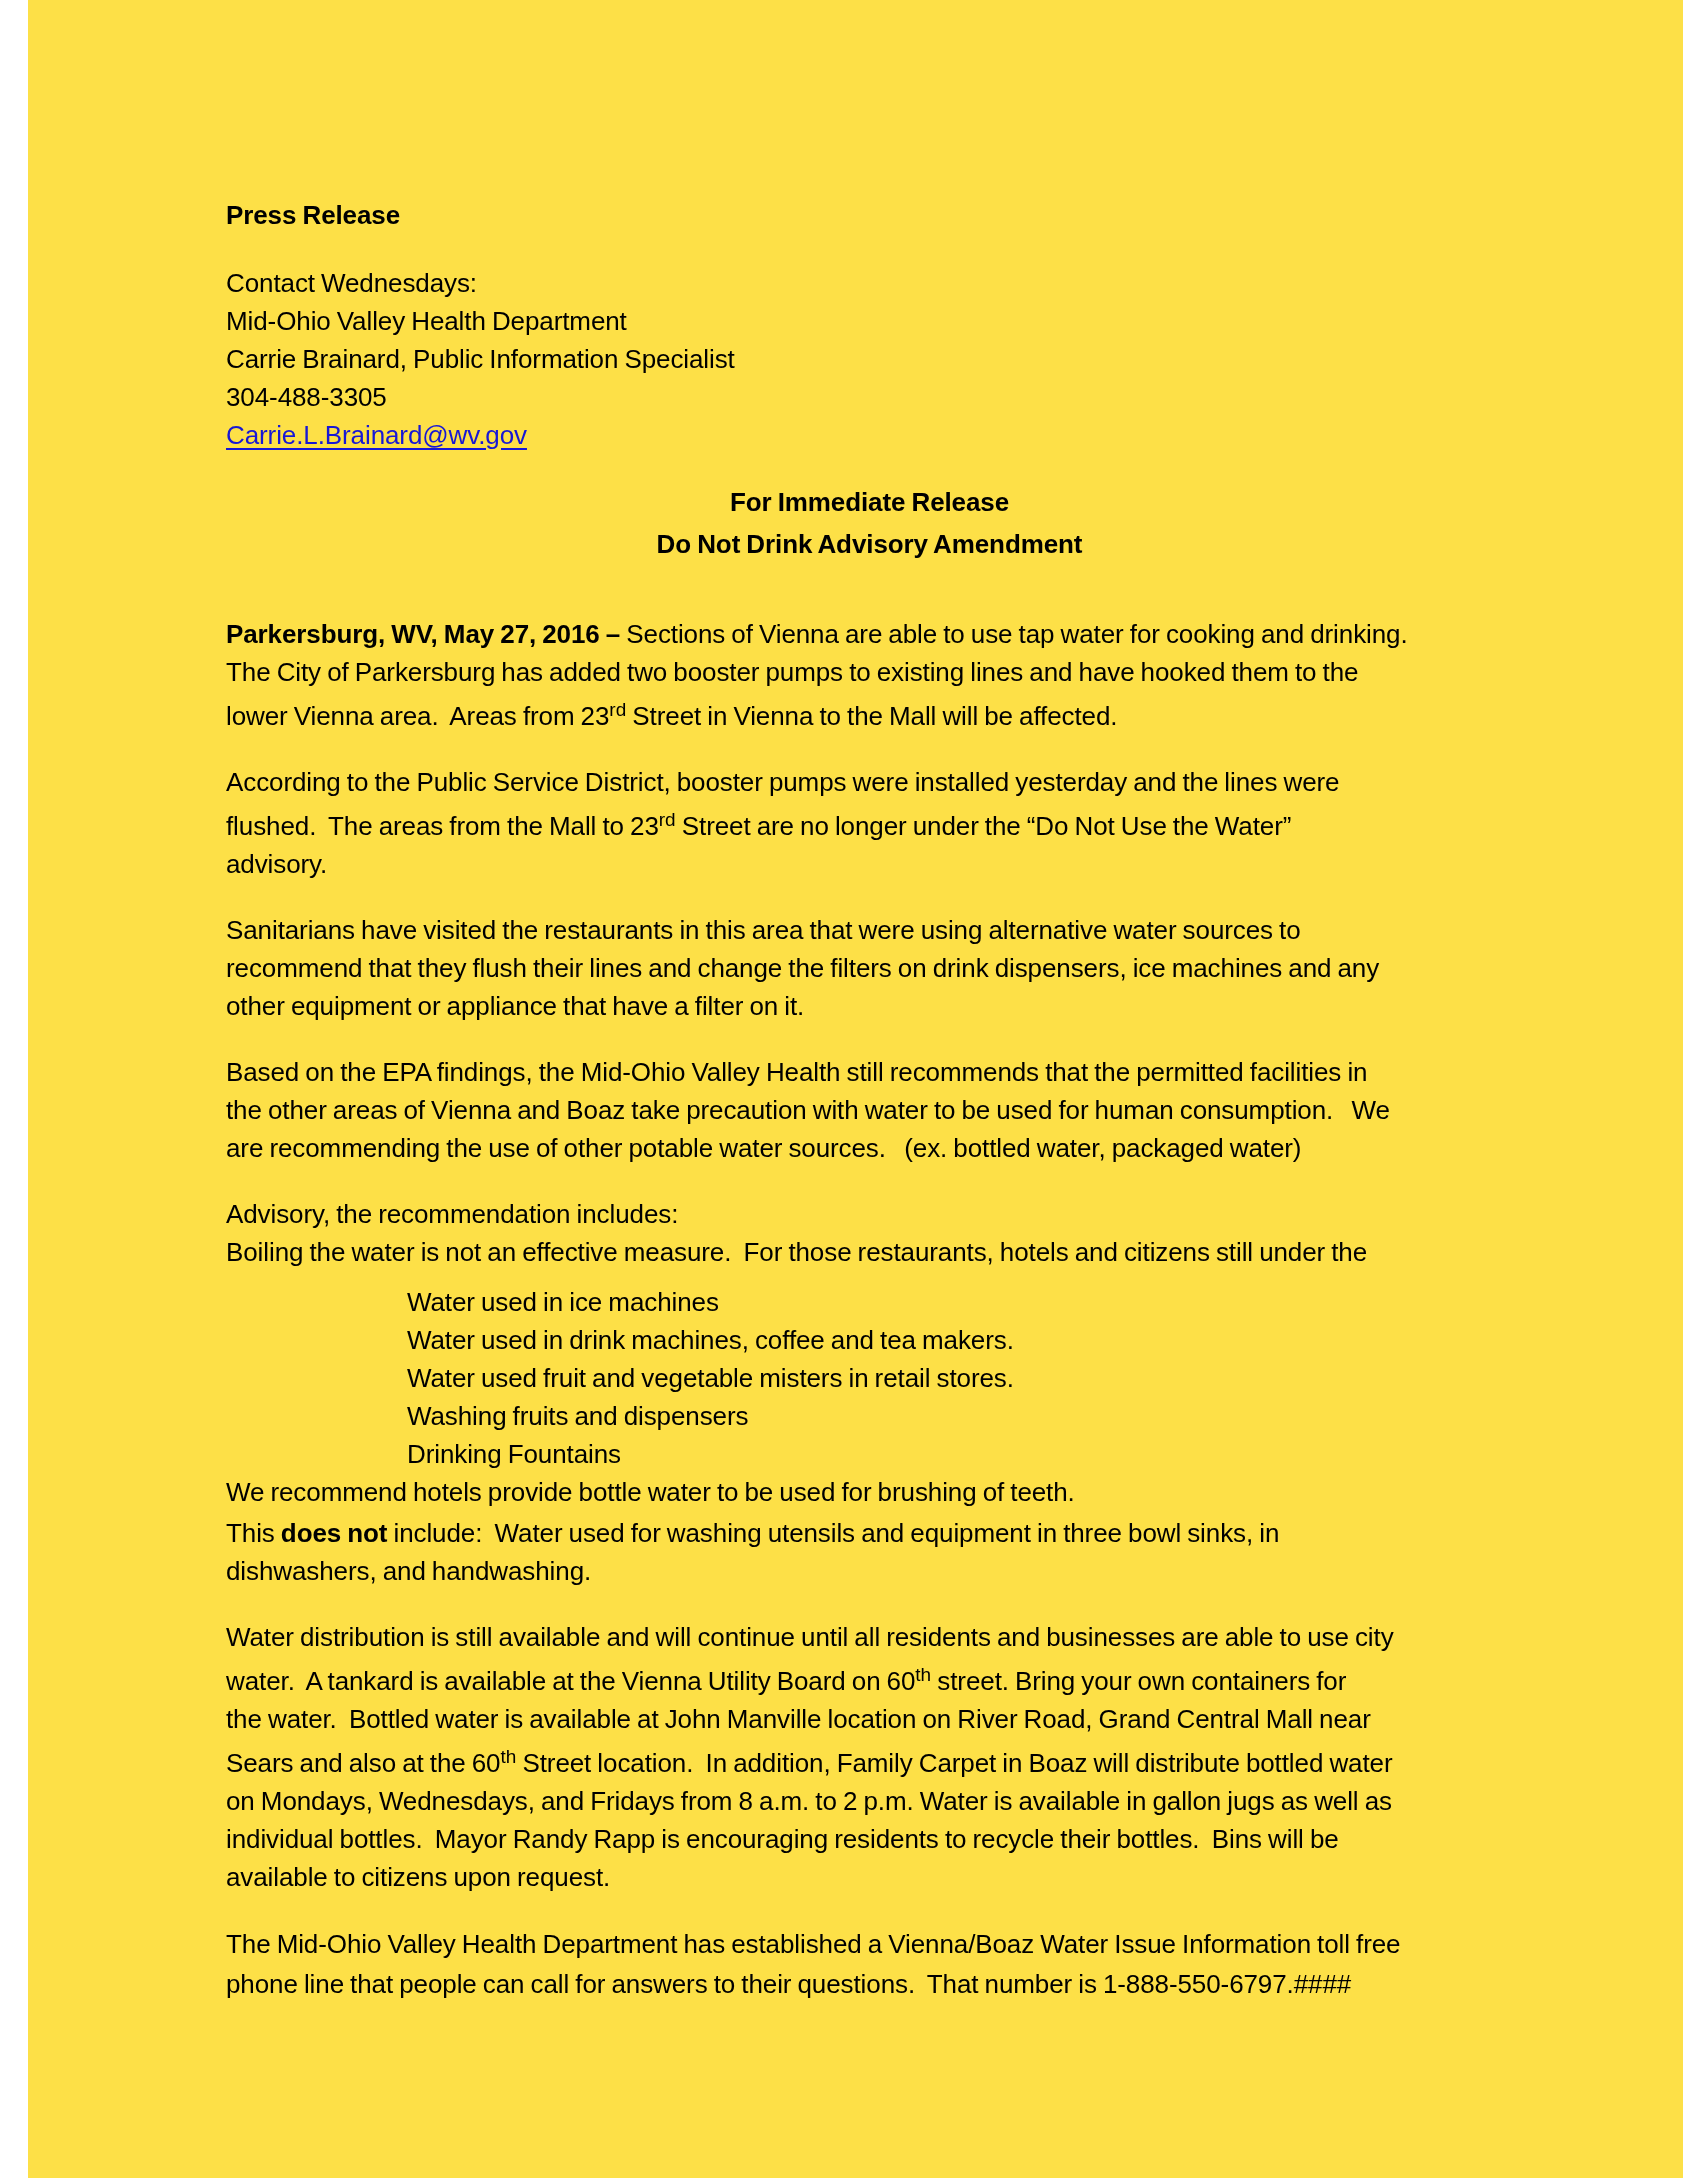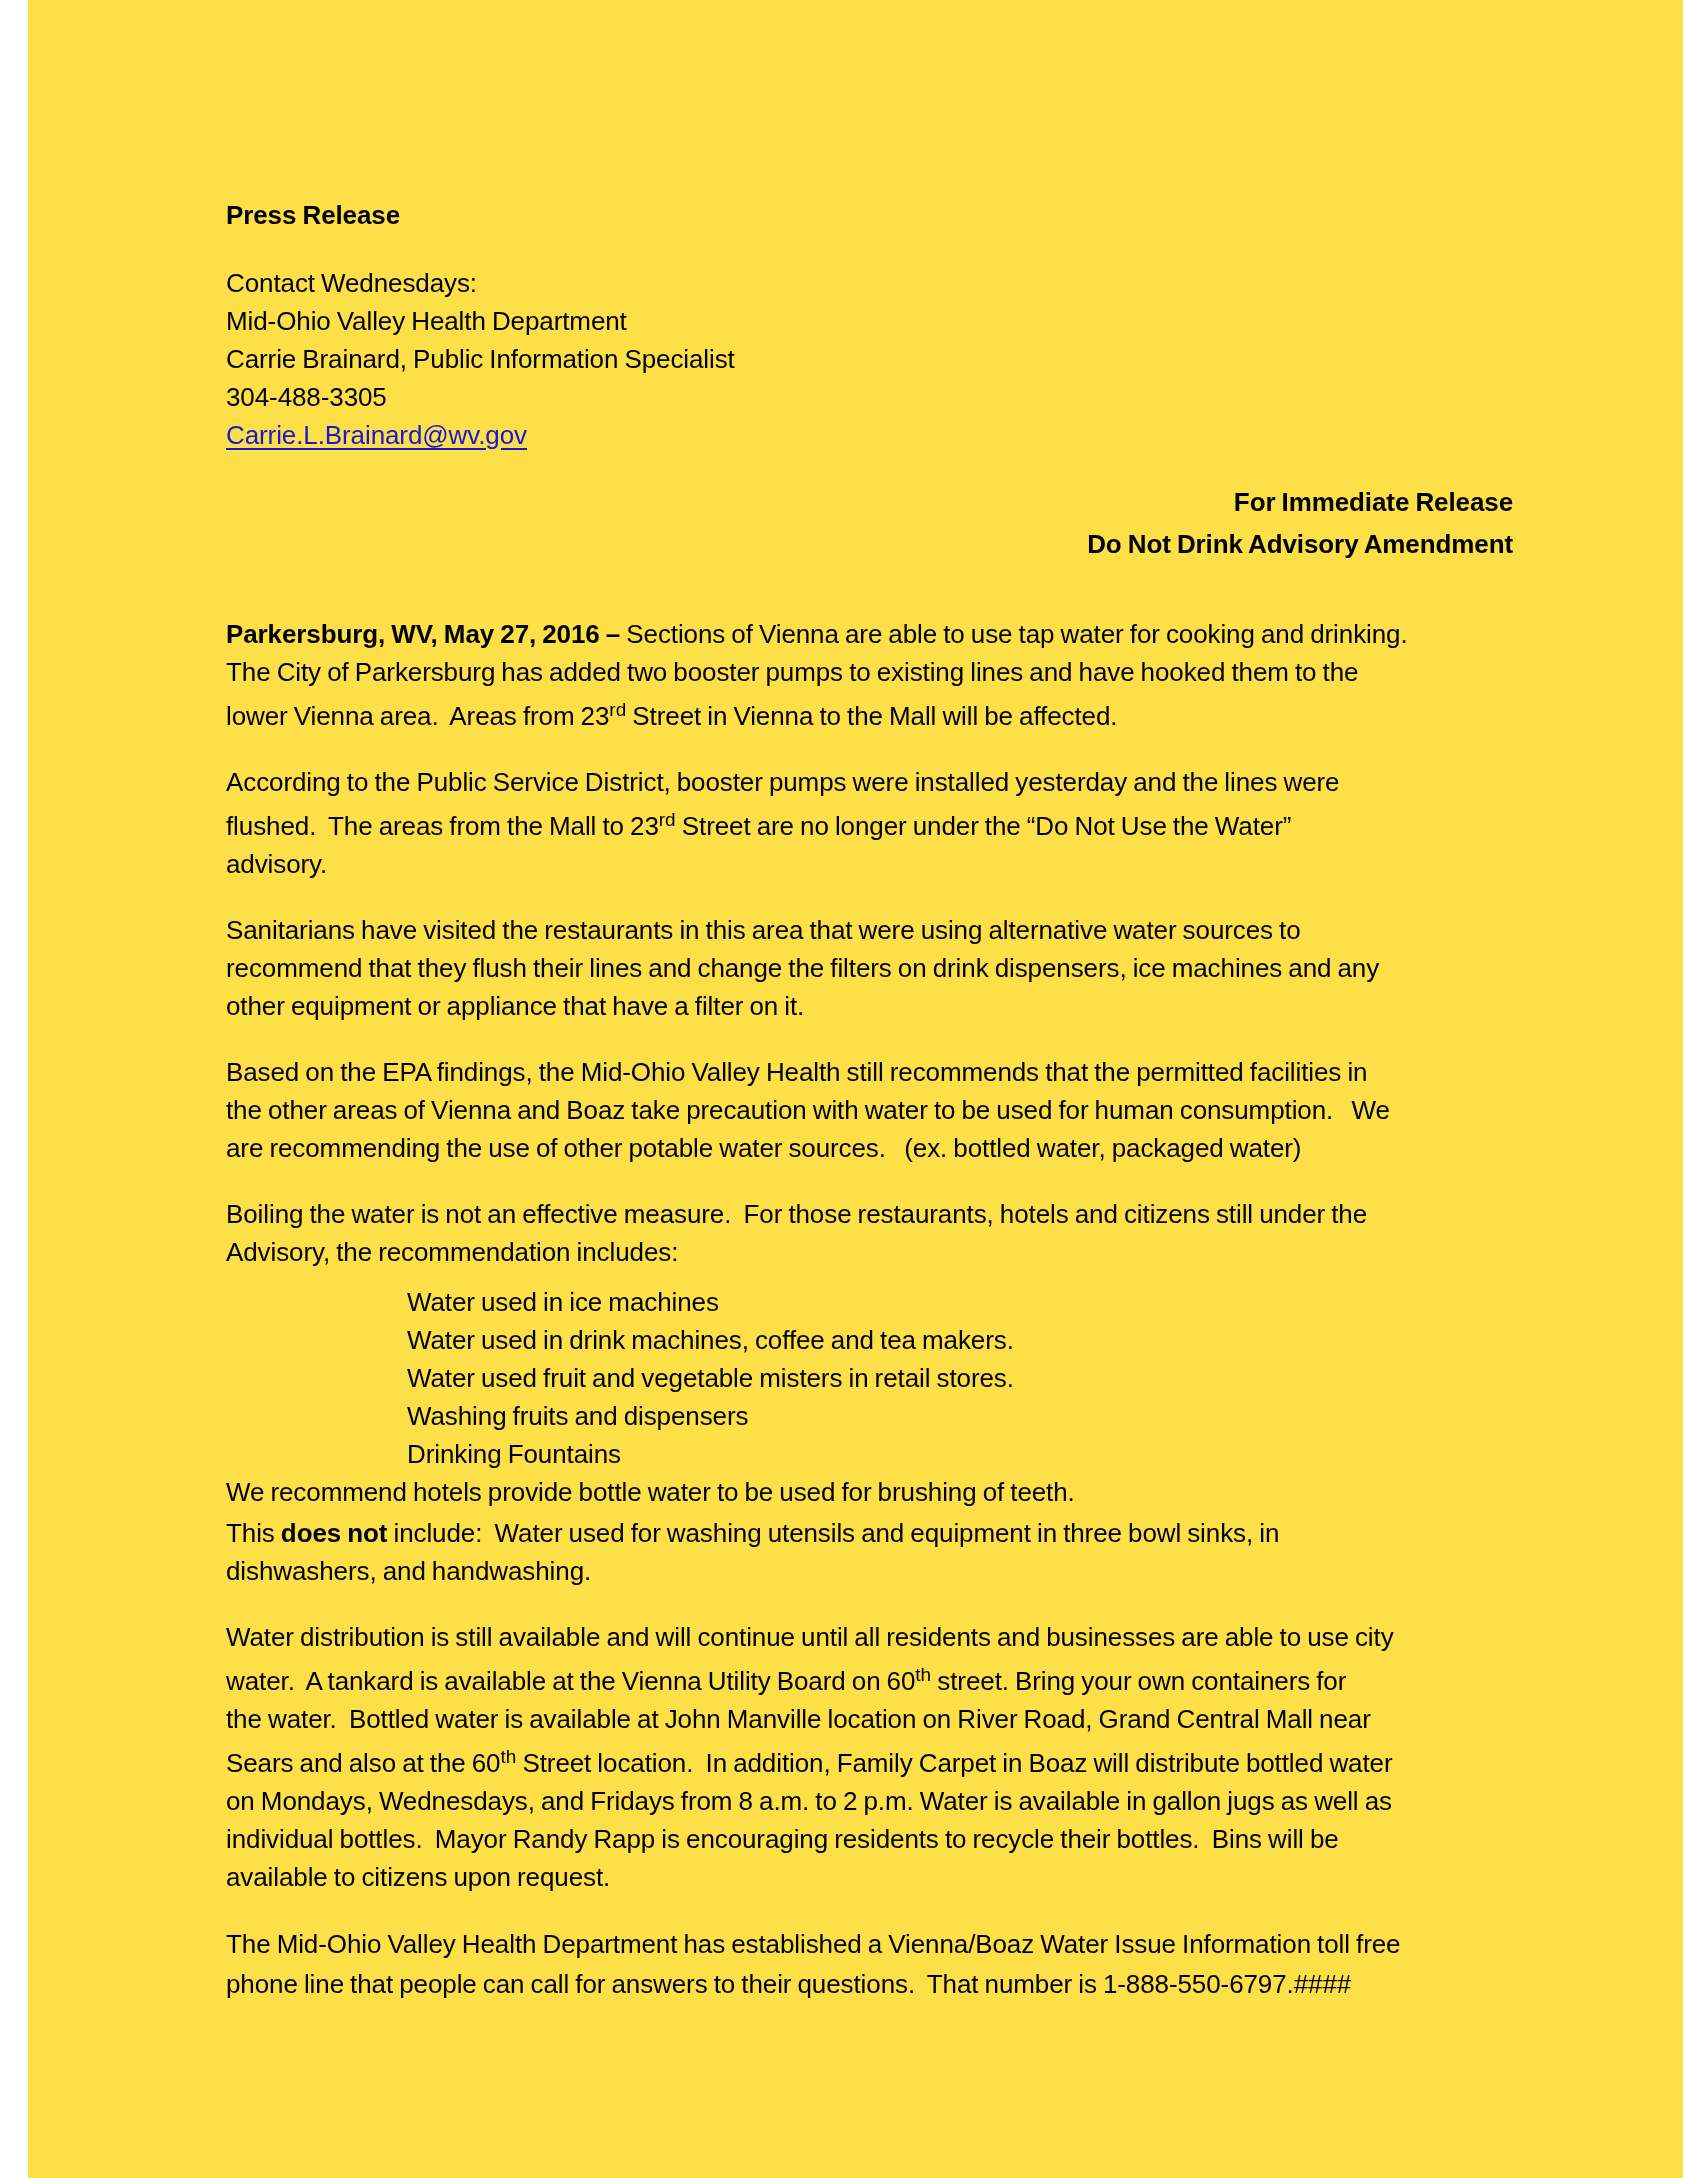--- a/index.html
+++ b/index.html
@@ -31,21 +31,21 @@
       <div class="block" style="margin-bottom: 30px;">
         <div class="line"><span class="b">Press Release</span></div>
       </div>
       <div class="block" style="margin-bottom: 27px;">
         <div class="line"><span>Contact Wednesdays:</span></div>
         <div class="line"><span>Mid-Ohio Valley Health Department</span></div>
         <div class="line"><span>Carrie Brainard, Public Information Specialist</span></div>
         <div class="line"><span>304-488-3305</span></div>
         <div class="line"><a class="email-link" href="#" style="color: rgb(23, 23, 214); text-decoration-color: rgb(23, 23, 214);">Carrie.L.Brainard@wv.gov</a></div>
       </div>
-      <div class="block" style="margin-bottom: 50px; line-height: 42px; text-align: right;">
+      <div class="block" style="margin-bottom: 50px; line-height: 42px; text-align: center;">
         <div class="line"><span class="b">For Immediate Release</span></div>
         <div class="line"><span class="b">Do Not Drink Advisory Amendment</span></div>
       </div>
       <div class="block" style="margin-bottom: 28px;">
         <div class="line"><span class="b">Parkersburg, WV, May 27, 2016 – </span><span>Sections of Vienna are able to use tap water for cooking and drinking.</span></div>
         <div class="line"><span>The City of Parkersburg has added two booster pumps to existing lines and have hooked them to the</span></div>
         <div class="line"><span>lower Vienna area.  Areas from 23</span><span class="sup">rd</span><span> Street in Vienna to the Mall will be affected.</span></div>
       </div>
       <div class="block" style="margin-bottom: 28px;">
         <div class="line"><span>According to the Public Service District, booster pumps were installed yesterday and the lines were</span></div>
@@ -56,22 +56,22 @@
         <div class="line"><span>Sanitarians have visited the restaurants in this area that were using alternative water sources to</span></div>
         <div class="line"><span>recommend that they flush their lines and change the filters on drink dispensers, ice machines and any</span></div>
         <div class="line"><span>other equipment or appliance that have a filter on it.</span></div>
       </div>
       <div class="block" style="margin-bottom: 28px;">
         <div class="line"><span>Based on the EPA findings, the Mid-Ohio Valley Health still recommends that the permitted facilities in</span></div>
         <div class="line"><span>the other areas of Vienna and Boaz take precaution with water to be used for human consumption.   We</span></div>
         <div class="line"><span>are recommending the use of other potable water sources.   (ex. bottled water, packaged water)</span></div>
       </div>
       <div class="block" style="margin-bottom: 12px;">
+        <div class="line"><span>Advisory, the recommendation includes:</span></div>
         <div class="line"><span>Boiling the water is not an effective measure.  For those restaurants, hotels and citizens still under the</span></div>
-        <div class="line"><span>Advisory, the recommendation includes:</span></div>
       </div>
       <div class="block" style="margin-bottom: 0px; padding-left: 181px;">
         <div class="line"><span>Water used in ice machines</span></div>
         <div class="line"><span>Water used in drink machines, coffee and tea makers.</span></div>
         <div class="line"><span>Water used fruit and vegetable misters in retail stores.</span></div>
         <div class="line"><span>Washing fruits and dispensers</span></div>
         <div class="line"><span>Drinking Fountains</span></div>
       </div>
       <div class="block" style="margin-bottom: 3px;">
         <div class="line"><span>We recommend hotels provide bottle water to be used for brushing of teeth.</span></div>

